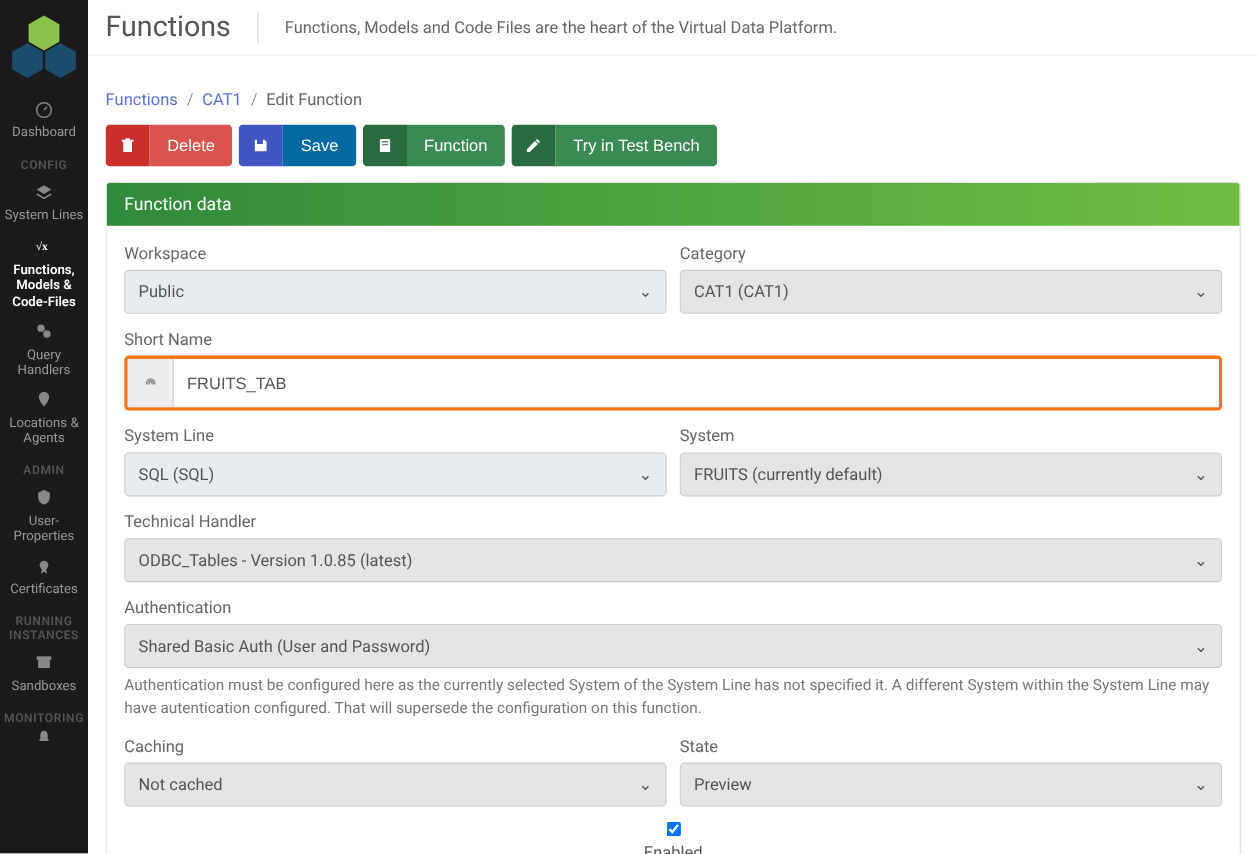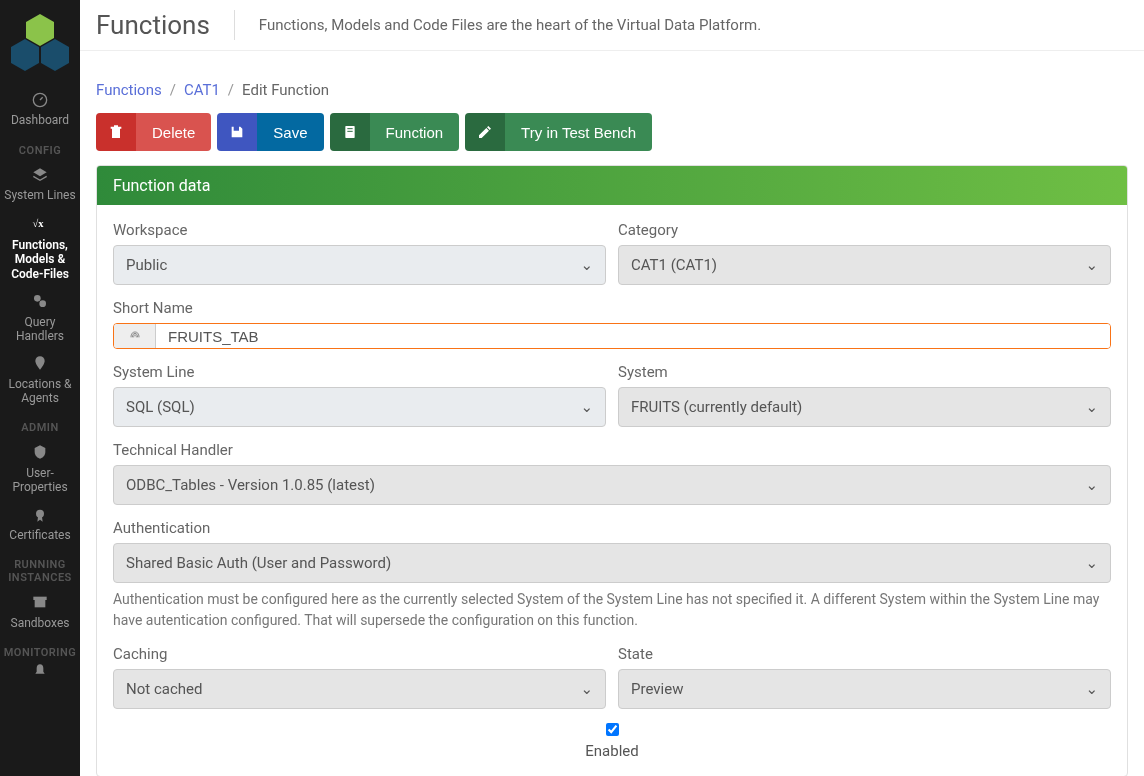--- a/index.html
+++ b/index.html
@@ -176,24 +176,24 @@
     align-items: center;
     justify-content: space-between;
     cursor: pointer;
   }
   .form-select.disabled {
     background: #e9ecef;
     cursor: not-allowed;
   }
   .input-group {
     display: flex;
-    border: 1px solid #f97316;
+    border: 3px solid #f97316;
     border-radius: 4px;
     overflow: hidden;
-    height: 26px;
+    height: 50px;
   }
   .input-group .addon {
     width: 42px;
     background: #eee;
     border-right: 1px solid #ccc;
     display: flex;
     align-items: center;
     justify-content: center;
   }
   .input-group input {

